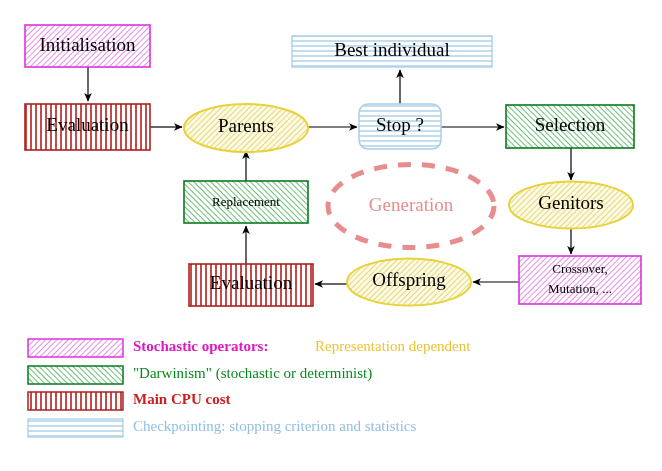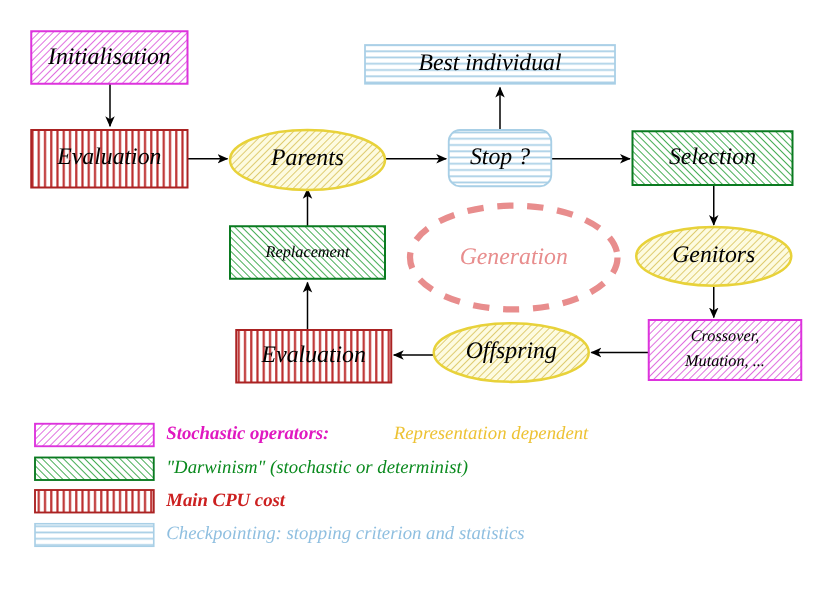--- a/index.html
+++ b/index.html
@@ -9,21 +9,20 @@
   }
   body {
     font-family: "Liberation Serif", "DejaVu Serif", serif;
   }
   #canvas {
     position: relative;
     width: 662px;
     height: 471px;
     background: #ffffff;
     overflow: hidden;
-    font-style: italic;
   }
   svg#diagram {
     position: absolute;
     left: 0;
     top: 0;
     width: 662px;
     height: 471px;
   }
   .node-label {
     font-family: "Liberation Serif", "DejaVu Serif", serif;

